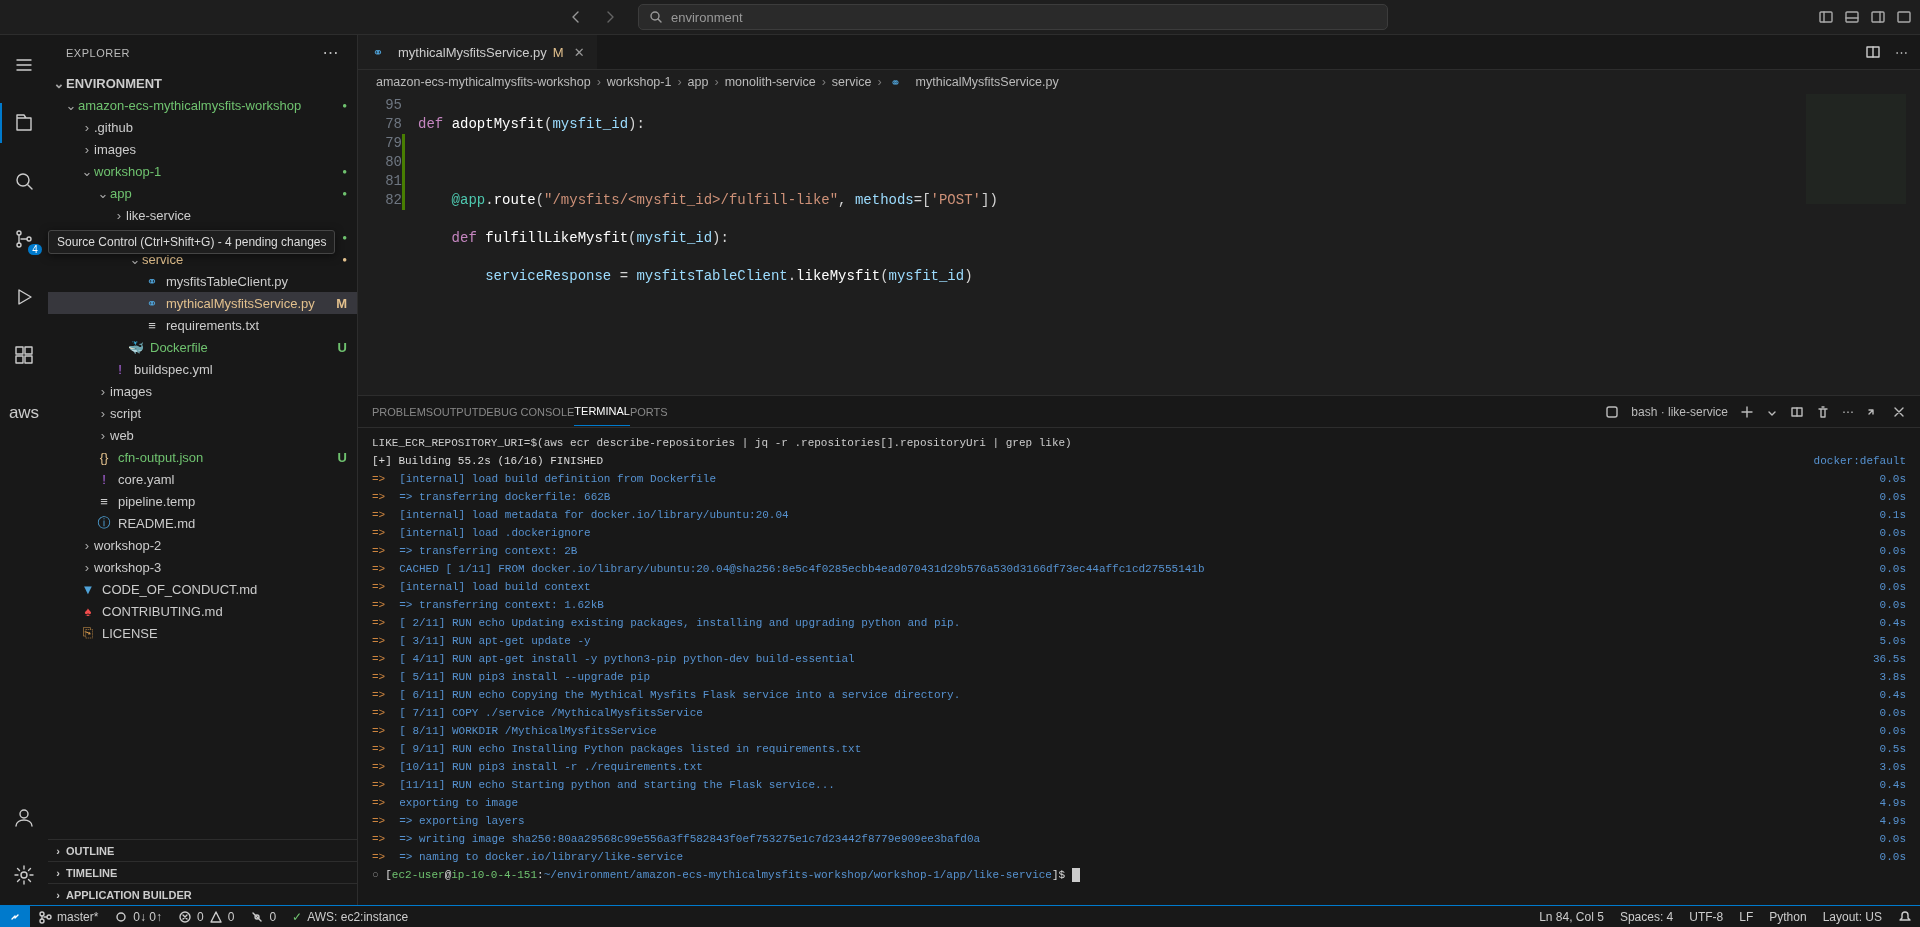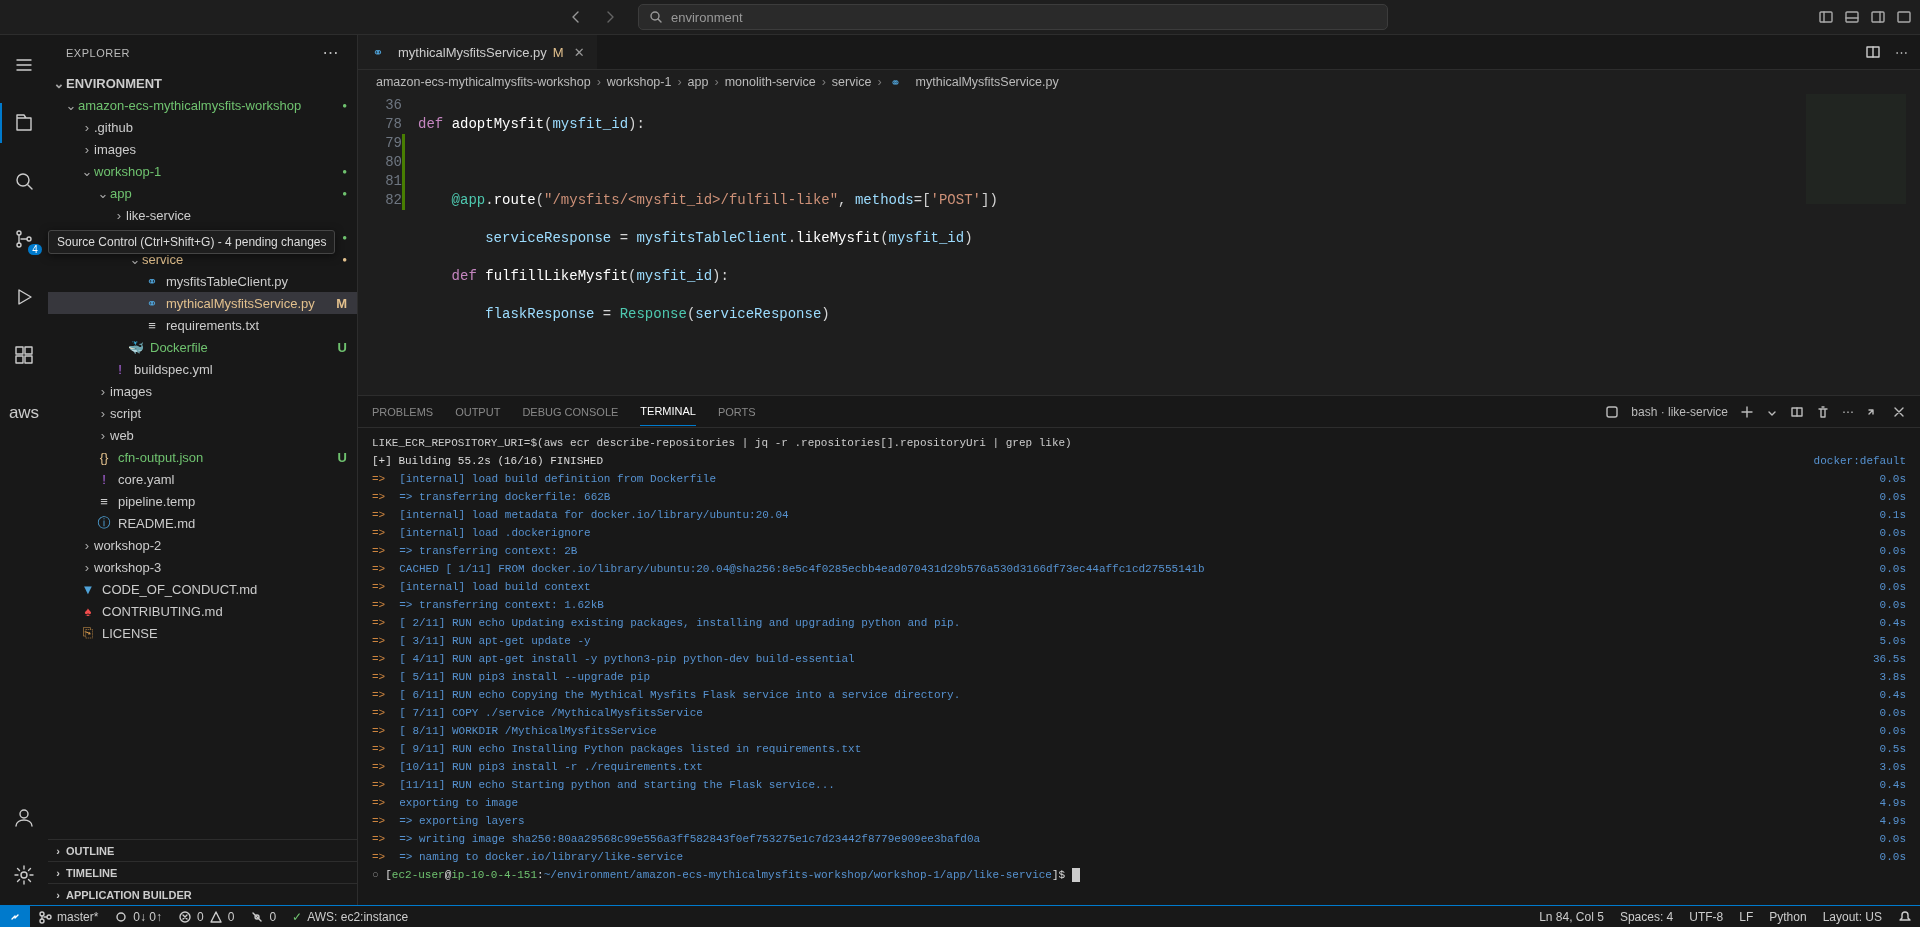--- a/index.html
+++ b/index.html
@@ -203,21 +203,21 @@
   opacity: 0.25;
 }
 
 .panel {
   height: 510px;
   border-top: 1px solid #2d2d2d;
   display: flex; flex-direction: column;
   background: #181818;
 }
 .panel-tabs {
-  height: 32px; display: flex; align-items: center; padding: 0 14px; gap: 22px;
+  height: 32px; display: flex; align-items: center; padding: 0 14px; 
   font-size: 11px;
   border-bottom: 1px solid #2d2d2d;
 }
 .panel-tabs .ptab { color: #888; cursor: pointer; padding: 8px 0;}
 .panel-tabs .ptab.active { color: #fff; border-bottom: 1px solid #007acc; }
 .panel-tabs .right { margin-left: auto; display: flex; align-items: flex-end; gap: 12px; font-size: 12px; color: #bbb;}
 .panel-tabs .right svg { cursor:pointer;}
 
 .terminal {
   flex: 1;
@@ -518,34 +518,33 @@
       <span>monolith-service</span>
         <span class="sep">›</span>
       <span>service</span>
         <span class="sep">›</span>
       <span class="file-icon color-blue">⚭</span>
         <span>mythicalMysfitsService.py</span>
     </div>
 
     <div class="code-area">
       <div class="gutter">
-        <div class="ln">36</div>
+        <div class="ln">95</div>
         <div class="ln">78</div>
         <div class="ln line-deco">79</div>
         <div class="ln line-deco">80</div>
         <div class="ln line-deco">81</div>
         <div class="ln line-deco">82</div>
       </div>
       <div class="code-lines">
 <div><span class="tok-kw">def</span> <span class="tok-fn">adoptMysfit</span><span class="tok-punct">(</span><span class="tok-param">mysfit_id</span><span class="tok-punct">):</span></div>
 <div> </div>
 <div>    <span class="tok-deco">@app</span><span class="tok-punct">.</span><span class="tok-fn">route</span><span class="tok-punct">(</span><span class="tok-str">"/mysfits/&lt;mysfit_id&gt;/fulfill-like"</span><span class="tok-punct">, </span><span class="tok-param">methods</span><span class="tok-op">=[</span><span class="tok-str">'POST'</span><span class="tok-op">]</span><span class="tok-punct">)</span></div>
+<div>    <span class="tok-kw">def</span> <span class="tok-fn">fulfillLikeMysfit</span><span class="tok-punct">(</span><span class="tok-param">mysfit_id</span><span class="tok-punct">):</span></div>
 <div>        <span class="tok-var">serviceResponse</span> <span class="tok-op">=</span> <span class="tok-var">mysfitsTableClient</span><span class="tok-punct">.</span><span class="tok-fn">likeMysfit</span><span class="tok-punct">(</span><span class="tok-param">mysfit_id</span><span class="tok-punct">)</span></div>
-<div>    <span class="tok-kw">def</span> <span class="tok-fn">fulfillLikeMysfit</span><span class="tok-punct">(</span><span class="tok-param">mysfit_id</span><span class="tok-punct">):</span></div>
-<div>        <span class="tok-var">flaskResponse</span> <span class="tok-op">=</span> <span class="tok-cls">Response</span><span class="tok-punct">(</span><span class="tok-param">serviceResponse</span><span class="tok-punct">)</span></div>
       </div>
       <div class="minimap"></div>
     </div>
 
     <div class="panel">
       <div class="panel-tabs">
         <span class="ptab">PROBLEMS</span>
         <span class="ptab">OUTPUT</span>
         <span class="ptab">DEBUG CONSOLE</span>
         <span class="ptab active">TERMINAL</span>

